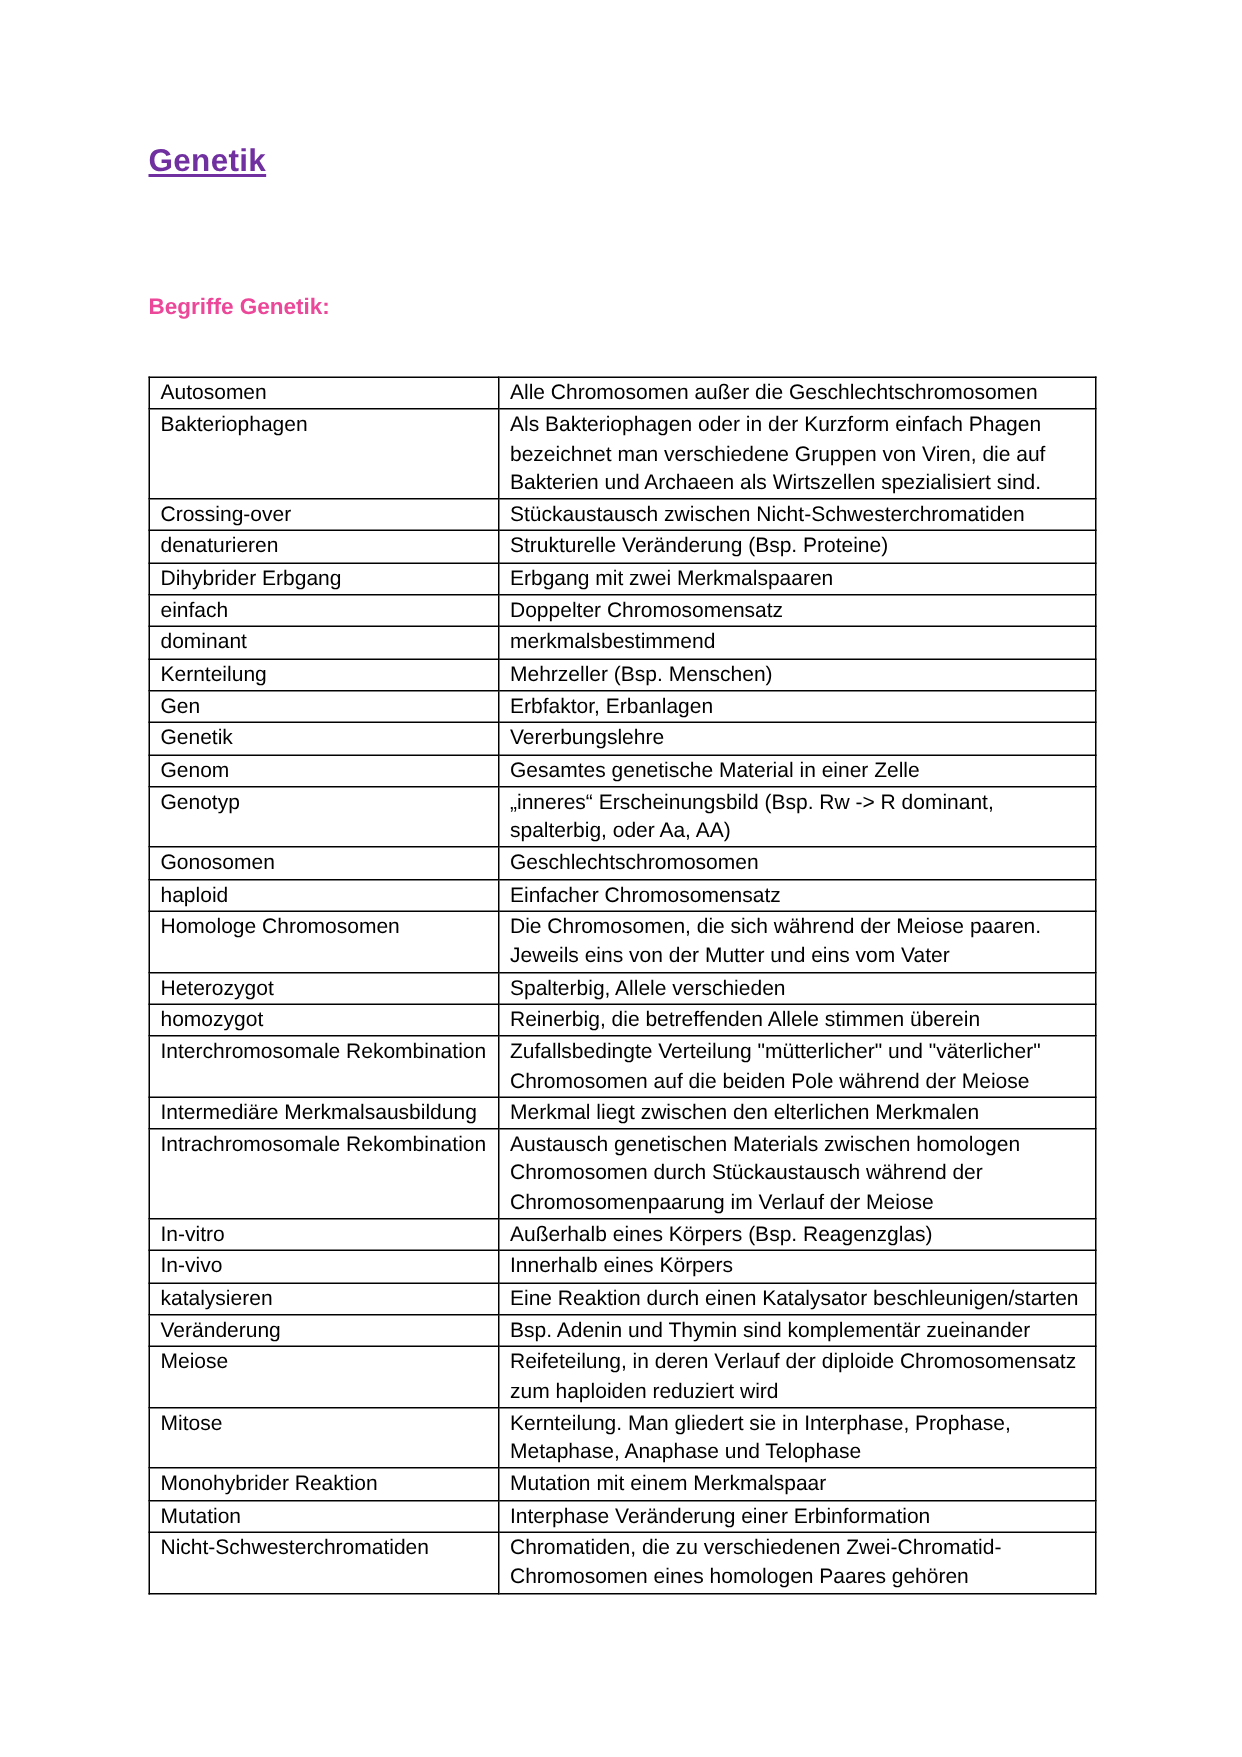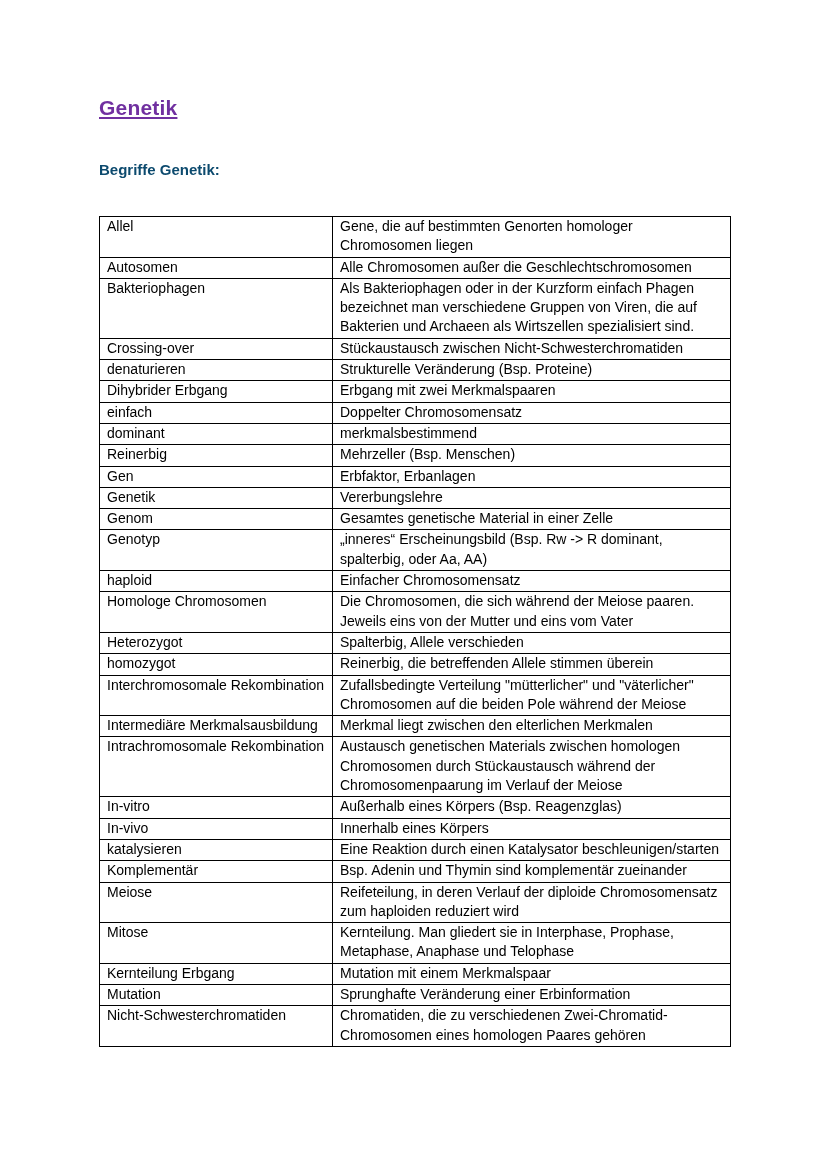--- a/index.html
+++ b/index.html
@@ -19,22 +19,22 @@
   .title {
     font-size: 21px;
     font-weight: bold;
     text-decoration: underline;
     margin: 0;
     letter-spacing: 0.2px;
   }
   .subtitle {
     font-size: 15px;
     font-weight: bold;
-    color: #0c4a6e;
-    margin: 41px 0 0 0;
+    color: #ec4899;
+    margin: 76px 0 0 0;
   }
   table.glossary {
     border-collapse: collapse;
     table-layout: fixed;
     width: 631px;
     margin-top: 38px;
   }
   table.glossary td {
     border: 1px solid #000000;
     vertical-align: top;
@@ -54,24 +54,20 @@
 
   <h2 class="subtitle">Begriffe Genetik:</h2>
 
   <table class="glossary">
     <colgroup>
       <col style="width:233px">
       <col style="width:398px">
     </colgroup>
     <tbody>
         <tr>
-          <td>Allel</td>
-          <td>Gene, die auf bestimmten Genorten homologer Chromosomen liegen</td>
-        </tr>
-        <tr>
           <td>Autosomen</td>
           <td>Alle Chromosomen außer die Geschlechtschromosomen</td>
         </tr>
         <tr>
           <td>Bakteriophagen</td>
           <td>Als Bakteriophagen oder in der Kurzform einfach Phagen bezeichnet man verschiedene Gruppen von Viren, die auf Bakterien und Archaeen als Wirtszellen spezialisiert sind.</td>
         </tr>
         <tr>
           <td>Crossing-over</td>
           <td>Stückaustausch zwischen Nicht-Schwesterchromatiden</td>
@@ -86,38 +82,42 @@
         </tr>
         <tr>
           <td>einfach</td>
           <td>Doppelter Chromosomensatz</td>
         </tr>
         <tr>
           <td>dominant</td>
           <td>merkmalsbestimmend</td>
         </tr>
         <tr>
-          <td>Reinerbig</td>
+          <td>Kernteilung</td>
           <td>Mehrzeller (Bsp. Menschen)</td>
         </tr>
         <tr>
           <td>Gen</td>
           <td>Erbfaktor, Erbanlagen</td>
         </tr>
         <tr>
           <td>Genetik</td>
           <td>Vererbungslehre</td>
         </tr>
         <tr>
           <td>Genom</td>
           <td>Gesamtes genetische Material in einer Zelle</td>
         </tr>
         <tr>
           <td>Genotyp</td>
           <td>„inneres“ Erscheinungsbild (Bsp. Rw -&gt; R dominant, spalterbig, oder Aa, AA)</td>
+        </tr>
+        <tr>
+          <td>Gonosomen</td>
+          <td>Geschlechtschromosomen</td>
         </tr>
         <tr>
           <td>haploid</td>
           <td>Einfacher Chromosomensatz</td>
         </tr>
         <tr>
           <td>Homologe Chromosomen</td>
           <td>Die Chromosomen, die sich während der Meiose paaren. Jeweils eins von der Mutter und eins vom Vater</td>
         </tr>
         <tr>
@@ -146,38 +146,38 @@
         </tr>
         <tr>
           <td>In-vivo</td>
           <td>Innerhalb eines Körpers</td>
         </tr>
         <tr>
           <td>katalysieren</td>
           <td>Eine Reaktion durch einen Katalysator beschleunigen/starten</td>
         </tr>
         <tr>
-          <td>Komplementär</td>
+          <td>Veränderung</td>
           <td>Bsp. Adenin und Thymin sind komplementär zueinander</td>
         </tr>
         <tr>
           <td>Meiose</td>
           <td>Reifeteilung, in deren Verlauf der diploide Chromosomensatz zum haploiden reduziert wird</td>
         </tr>
         <tr>
           <td>Mitose</td>
           <td>Kernteilung. Man gliedert sie in Interphase, Prophase, Metaphase, Anaphase und Telophase</td>
         </tr>
         <tr>
-          <td>Kernteilung Erbgang</td>
+          <td>Monohybrider Reaktion</td>
           <td>Mutation mit einem Merkmalspaar</td>
         </tr>
         <tr>
           <td>Mutation</td>
-          <td>Sprunghafte Veränderung einer Erbinformation</td>
+          <td>Interphase Veränderung einer Erbinformation</td>
         </tr>
         <tr>
           <td>Nicht-Schwesterchromatiden</td>
           <td>Chromatiden, die zu verschiedenen Zwei-Chromatid-Chromosomen eines homologen Paares gehören</td>
         </tr>
       </tbody>
   </table>
 
 </div>
 

